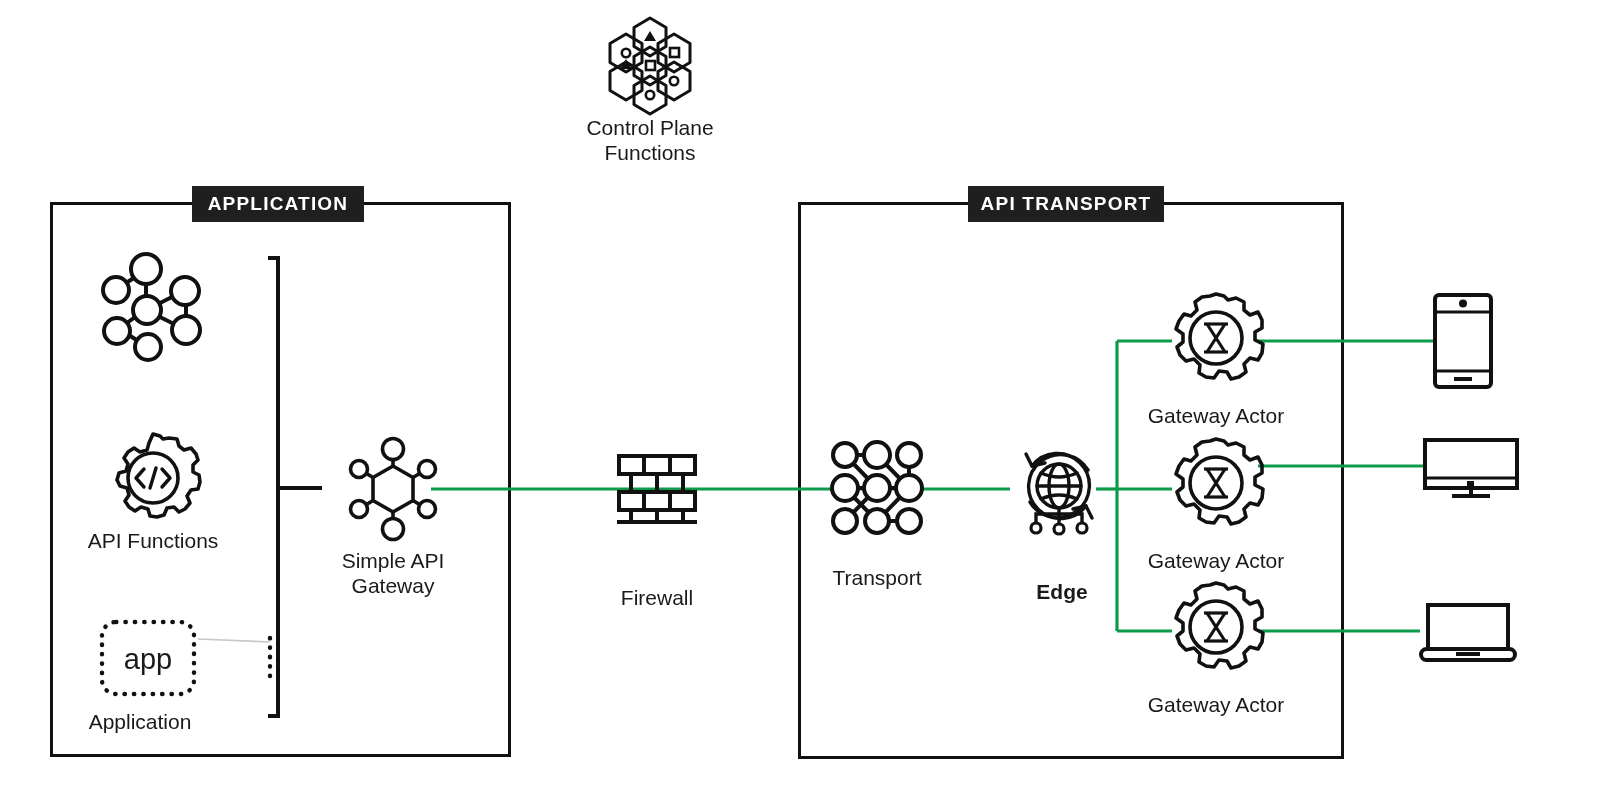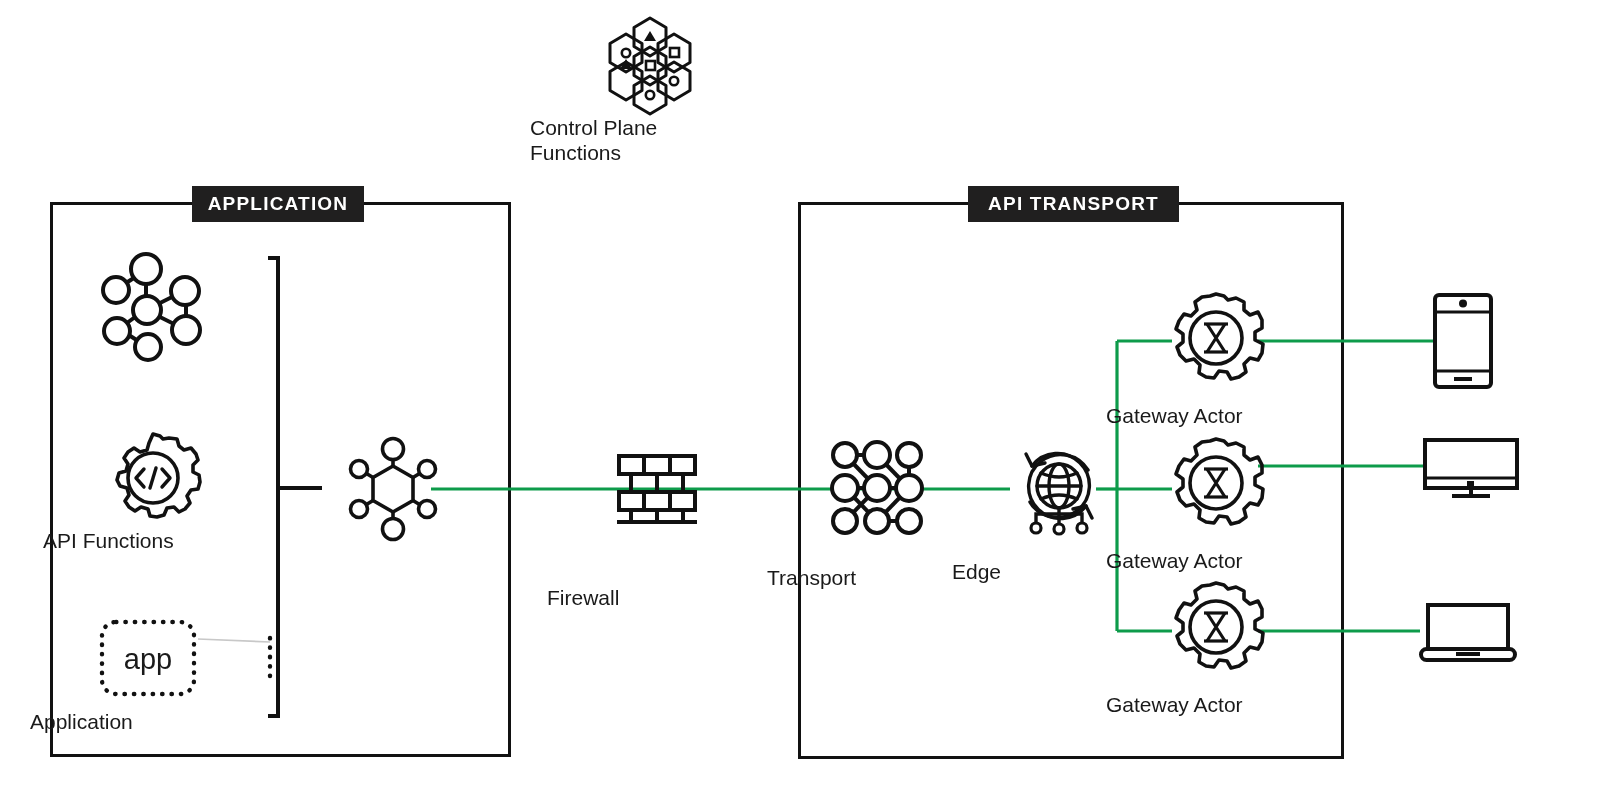--- a/index.html
+++ b/index.html
@@ -1,36 +1,36 @@
 <!DOCTYPE html>
 <html><head>
 <meta charset="utf-8">
 <style>
   html,body{margin:0;padding:0;background:#ffffff;}
   body{width:1600px;height:808px;font-family:"Liberation Sans",sans-serif;color:#111;}
   #stage{position:relative;width:1600px;height:808px;overflow:hidden;background:#fff;}
-  .lbl{position:absolute;text-align:left;font-size:21px;line-height:25px;color:#1a1a1a;
+  .lbl{position:absolute;text-align:center;font-size:21px;line-height:25px;color:#1a1a1a;
        font-family:"Liberation Sans",sans-serif;white-space:pre-line;}
   .zone-title{position:absolute;background:#201f1f;color:#fff;font-size:19px;font-weight:bold;
        letter-spacing:1.2px;display:flex;align-items:center;justify-content:center;
        font-family:"Liberation Sans",sans-serif;}
   .zone-box{position:absolute;border:3px solid #111;background:transparent;}
   svg{display:block;overflow:visible;}
   .ico{position:absolute;}
 </style>
 </head>
 <body>
 
 <div id="stage">
 
   <div class="zone-box" style="left:50px;top:202px;width:455px;height:549px;"></div>
   <div class="zone-box" style="left:798px;top:202px;width:540px;height:551px;"></div>
 
   <div class="zone-title" style="left:192px;top:186px;width:172px;height:36px;">APPLICATION</div>
-  <div class="zone-title" style="left:968px;top:186px;width:211px;height:36px;">API TRANSPORT</div>
+  <div class="zone-title" style="left:968px;top:186px;width:196px;height:36px;">API TRANSPORT</div>
 
   <svg class="ico" style="left:0;top:0;" width="1600" height="808">
     <g stroke="#0d9b4a" stroke-width="3.2" fill="none">
 
       <line x1="431" y1="489" x2="1010" y2="489"></line>
 
       <line x1="1096" y1="489" x2="1117" y2="489"></line>
 
       <line x1="1117" y1="341" x2="1117" y2="631"></line>
 
@@ -137,20 +137,22 @@
     </g>
     <g stroke="#111" stroke-width="3.6" fill="#fff">
       <circle cx="46" cy="11" r="10.5"></circle>
       <circle cx="46" cy="91" r="10.5"></circle>
       <circle cx="12" cy="31" r="8.5"></circle>
       <circle cx="80" cy="31" r="8.5"></circle>
       <circle cx="12" cy="71" r="8.5"></circle>
       <circle cx="80" cy="71" r="8.5"></circle>
     </g>
   </svg>
+  <div class="lbl" style="left:283px;top:548px;width:220px;">Simple API
+Gateway</div>
 
   <svg class="ico" style="left:617px;top:453px;" width="80" height="72" viewBox="0 0 80 72">
     <g stroke="#111" stroke-width="4" fill="none" stroke-linecap="square">
       <line x1="2" y1="3" x2="78" y2="3"></line>
       <line x1="2" y1="21" x2="78" y2="21"></line>
       <line x1="2" y1="39" x2="78" y2="39"></line>
       <line x1="2" y1="57" x2="78" y2="57"></line>
       <line x1="2" y1="69" x2="78" y2="69"></line>
       <line x1="2" y1="3" x2="2" y2="21"></line>
       <line x1="27" y1="3" x2="27" y2="21"></line>
@@ -210,21 +212,21 @@
       <path d="M27,55 Q45,47 63,55"></path>
       <line x1="45" y1="64" x2="45" y2="80"></line>
       <polyline points="22,80 22,70 68,70 68,80"></polyline>
     </g>
     <g stroke="#111" stroke-width="3.2" fill="#fff">
       <circle cx="22" cy="84" r="5"></circle>
       <circle cx="45" cy="85" r="5"></circle>
       <circle cx="68" cy="84" r="5"></circle>
     </g>
   </svg>
-  <div class="lbl" style="left:952px;top:559px;width:220px;">Edge</div>
+  <div class="lbl" style="left:952px;top:579px;width:220px;font-weight:bold;">Edge</div>
 
   <svg class="ico" style="left:1166px;top:292px;" width="100" height="100" viewBox="0 0 100 100">
     <g transform="translate(50,50)">
       <path d="M0,-48 L8,-46 L12,-42 L20,-44 L28,-40 L28,-32 L34,-27 L42,-30 L46,-22 L46,-14
                L39,-10 L39,-2 L47,2 L46,11 L42,18 L34,16 L28,22 L30,30 L23,35 L15,37 L11,30
                L3,29 L-2,36 L-10,35 L-17,31 L-16,23 L-22,17 L-30,19 L-36,13 L-39,5 L-33,0
                L-33,-8 L-40,-13 L-37,-21 L-32,-28 L-25,-26 L-19,-32 L-21,-40 L-14,-45 L-6,-46 Z" fill="none" stroke="#111" stroke-width="3.6" stroke-linejoin="round"></path>
       <circle cx="0" cy="-4" r="26" fill="#fff" stroke="#111" stroke-width="3.6"></circle>
       <g stroke="#111" stroke-width="3.2" fill="none" stroke-linejoin="round">
         <line x1="-12" y1="-18" x2="12" y2="-18"></line>

